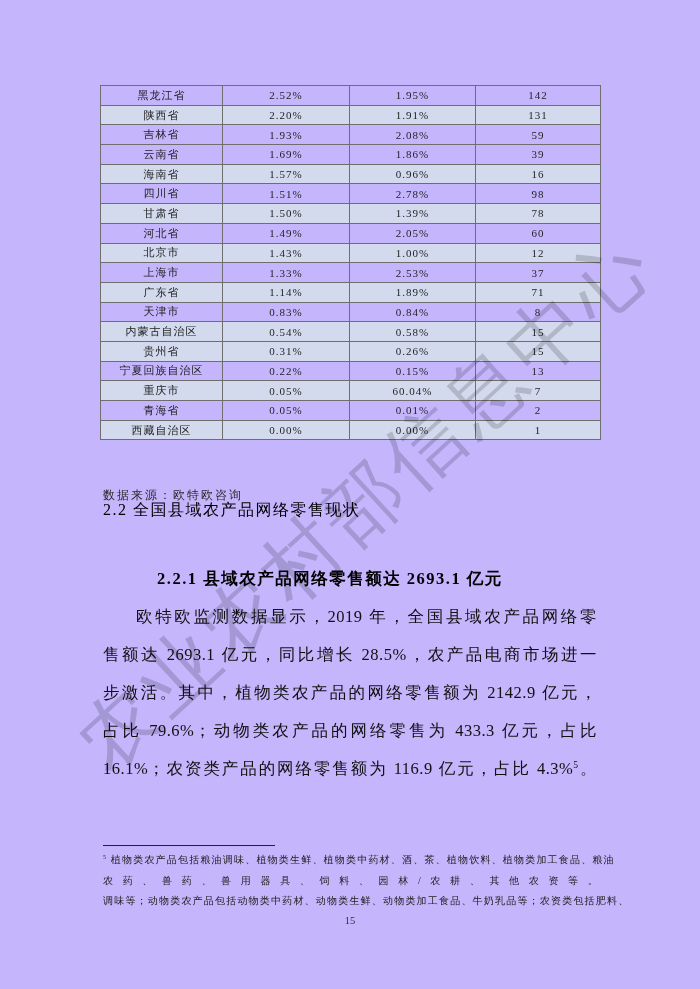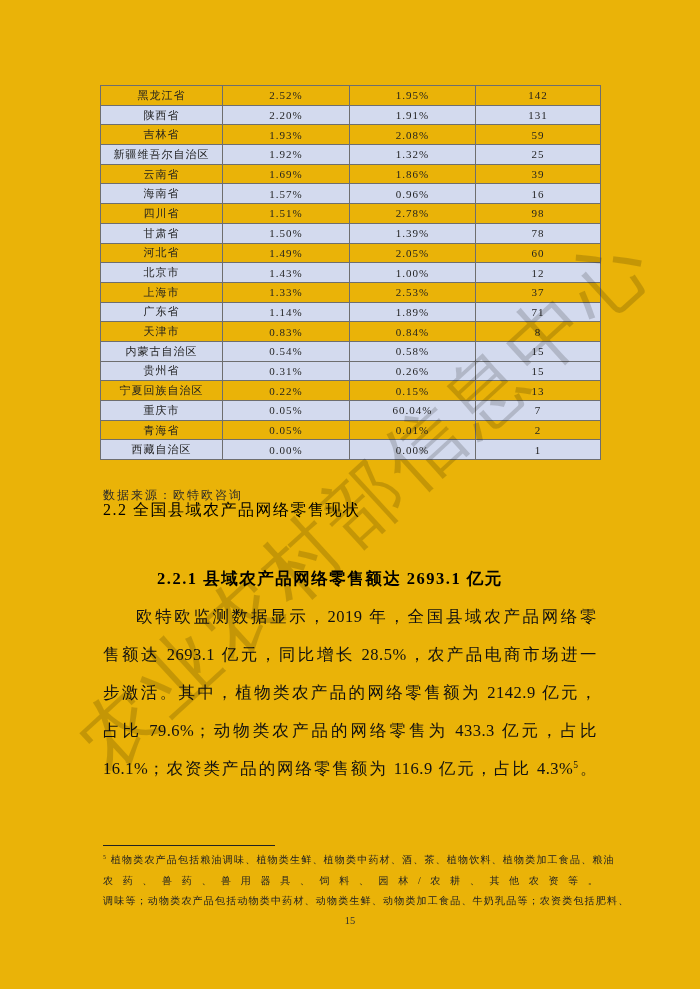--- a/index.html
+++ b/index.html
@@ -1,19 +1,19 @@
 <!DOCTYPE html>
 <html><head>
 <meta charset="utf-8">
 <style>
   html,body{margin:0;padding:0;background:#ffffff;}
   .page{
     position:relative;
     width:700px;height:989px;
-    background:#eab308;
+    background:#c4b5fd;
     overflow:hidden;
     font-family:"Liberation Serif","DejaVu Serif",serif;
     color:#1a1a1a;
   }
 
   
   table.ptable{
     position:absolute;left:100px;top:85px;
     width:500px;
     border-collapse:collapse;
@@ -119,26 +119,20 @@
           <td>2.20%</td>
           <td>1.91%</td>
           <td>131</td>
         </tr>
         <tr>
           <td>吉林省</td>
           <td>1.93%</td>
           <td>2.08%</td>
           <td>59</td>
         </tr>
-        <tr class="alt">
-          <td>新疆维吾尔自治区</td>
-          <td>1.92%</td>
-          <td>1.32%</td>
-          <td>25</td>
-        </tr>
         <tr>
           <td>云南省</td>
           <td>1.69%</td>
           <td>1.86%</td>
           <td>39</td>
         </tr>
         <tr class="alt">
           <td>海南省</td>
           <td>1.57%</td>
           <td>0.96%</td>

